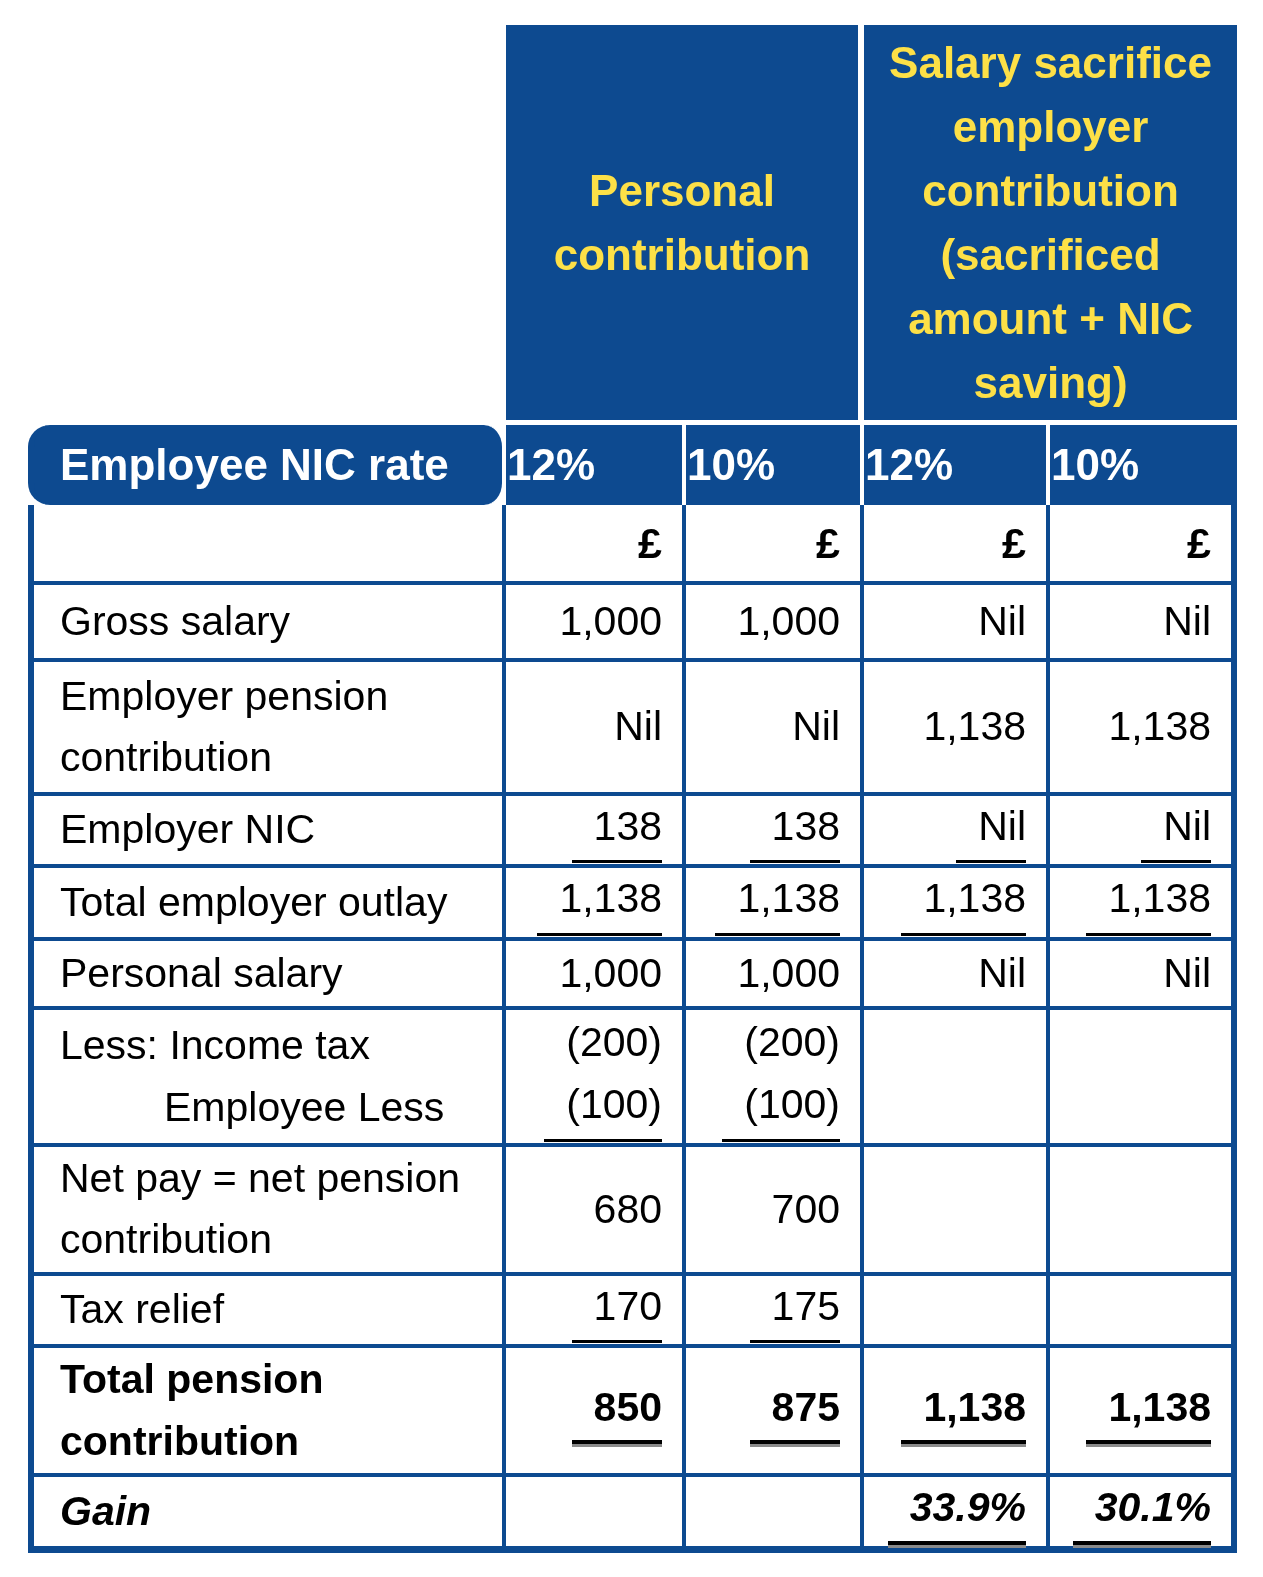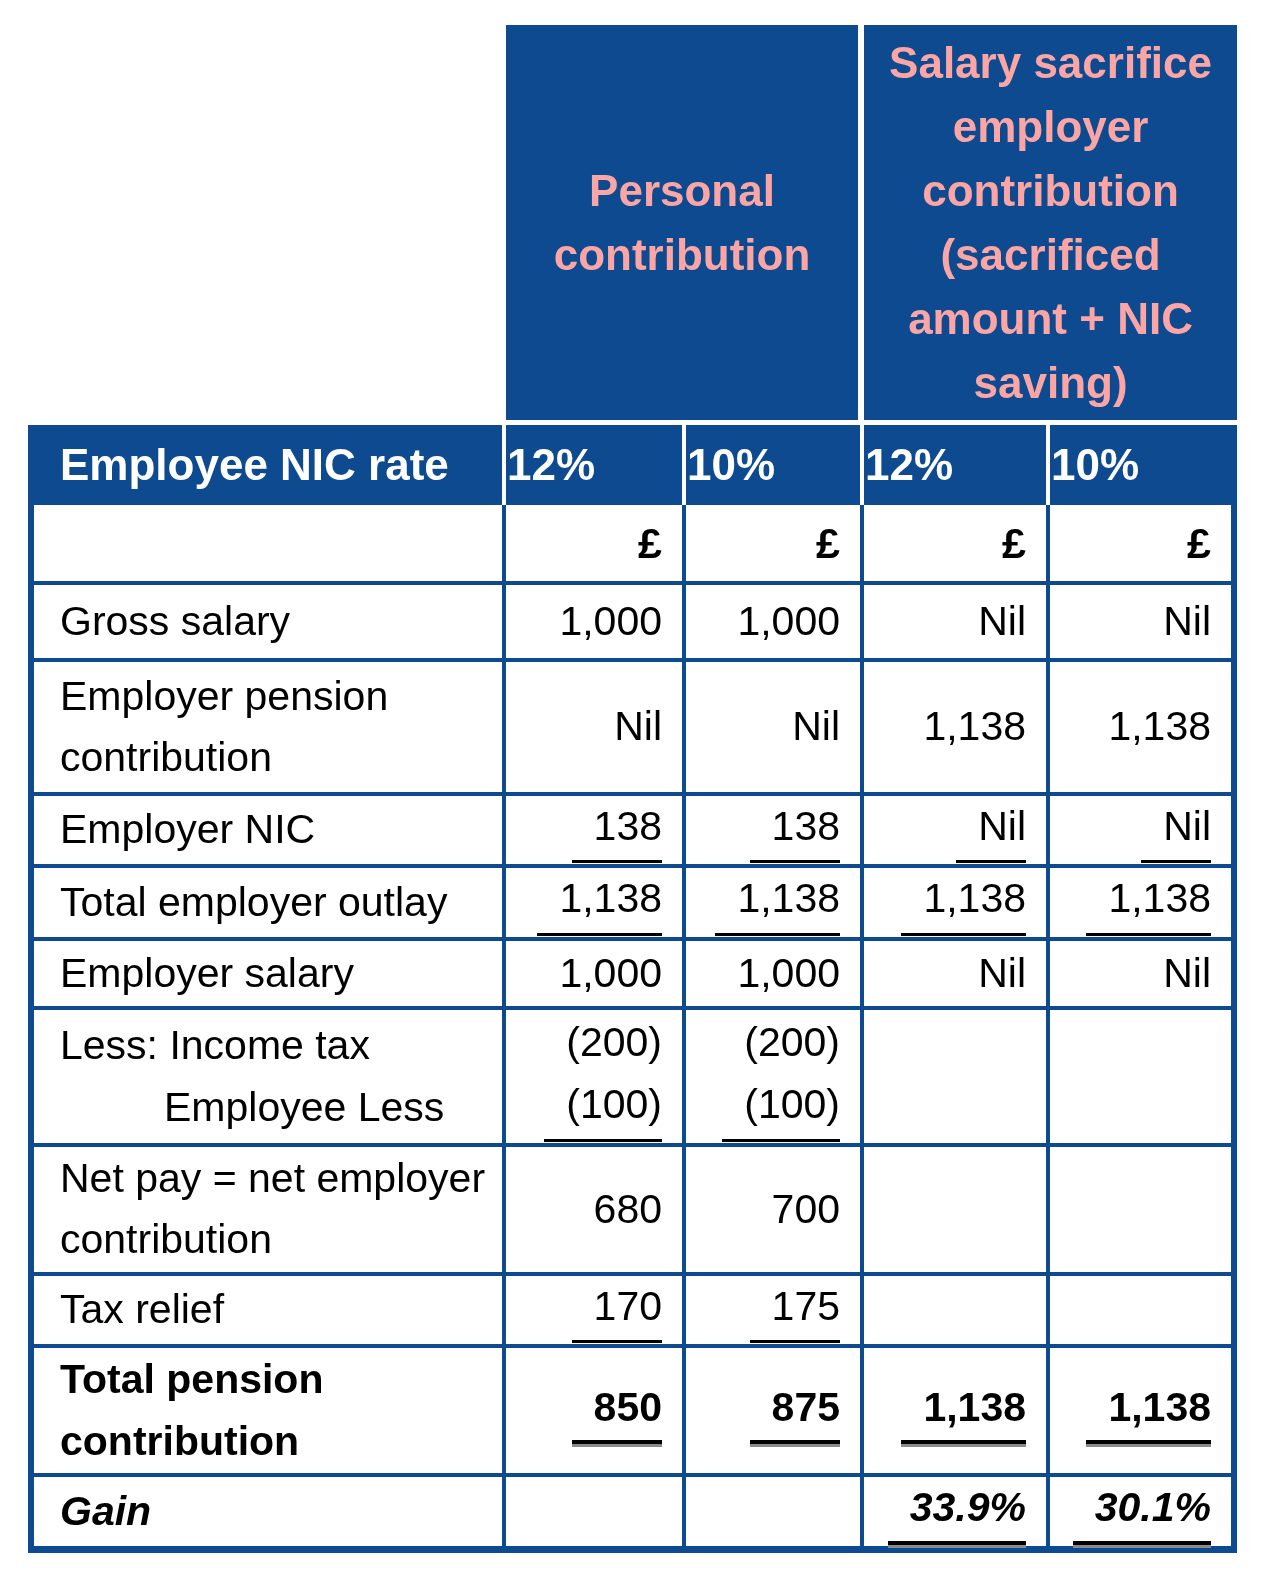--- a/index.html
+++ b/index.html
@@ -28,36 +28,36 @@
     overflow:visible;
   }
   td:first-child{border-left:6px solid var(--blue);}
   td:last-child{border-right:6px solid var(--blue);}
   tr.row-gain td{border-bottom:7px solid var(--blue);}
 
   
   tr.row-top{height:400px;}
   tr.row-top td{border:none;background:#ffffff;}
   tr.row-top td.top-hdr{
-    background:var(--blue);color:#fca5a5;
+    background:var(--blue);color:#fde047;
     font-weight:bold;font-size:44px;line-height:64px;
     text-align:center;vertical-align:middle;
     padding:0 20px;
     border-bottom:5px solid #ffffff;
   }
   tr.row-top td.top-hdr.gap{border-right:6px solid #ffffff;}
 
   
   tr.row-nic{height:80px;}
   tr.row-nic td{
     background:var(--blue);color:#ffffff;
     font-weight:bold;font-size:44px;
     border-bottom:none;border-right:4px solid #ffffff;
   }
-  tr.row-nic td:first-child{border-left:6px solid var(--blue);}
+  tr.row-nic td:first-child{border-left:6px solid var(--blue);border-radius:22px;}
   tr.row-nic td:last-child{border-right:6px solid var(--blue);}
 
   tr.row-cur{height:80px;}
   tr.h77{height:77px;}
   tr.h75{height:69px;}
   tr.h130{height:134px;}
   tr.h125{height:125px;margin-top:44px;}
 
   .lbl{text-align:left;padding-left:26px;padding-right:12px;line-height:1.5;}
   .num{text-align:right;padding-right:20px;}
@@ -149,21 +149,21 @@
 
     <tr class="h75">
       <td class="lbl">Total employer outlay</td>
       <td class="num"><span class="u">1,138</span></td>
       <td class="num"><span class="u">1,138</span></td>
       <td class="num"><span class="u">1,138</span></td>
       <td class="num"><span class="u">1,138</span></td>
     </tr>
 
     <tr class="h75">
-      <td class="lbl">Employer salary</td>
+      <td class="lbl">Personal salary</td>
       <td class="num">1,000</td>
       <td class="num">1,000</td>
       <td class="num">Nil</td>
       <td class="num">Nil</td>
     </tr>
 
     <tr class="h125">
       <td class="lbl">
         <span class="line">Less: Income tax</span>
         <span class="line indent">Employee Less</span>
@@ -174,21 +174,21 @@
       </td>
       <td class="num">
         <span class="line">(200)</span>
         <span class="line"><span class="u">(100)</span></span>
       </td>
       <td class="num"></td>
       <td class="num"></td>
     </tr>
 
     <tr class="h125">
-      <td class="lbl">Net pay = net employer contribution</td>
+      <td class="lbl">Net pay = net pension contribution</td>
       <td class="num">680</td>
       <td class="num">700</td>
       <td class="num"></td>
       <td class="num"></td>
     </tr>
 
     <tr class="h75">
       <td class="lbl">Tax relief</td>
       <td class="num"><span class="u">170</span></td>
       <td class="num"><span class="u">175</span></td>

